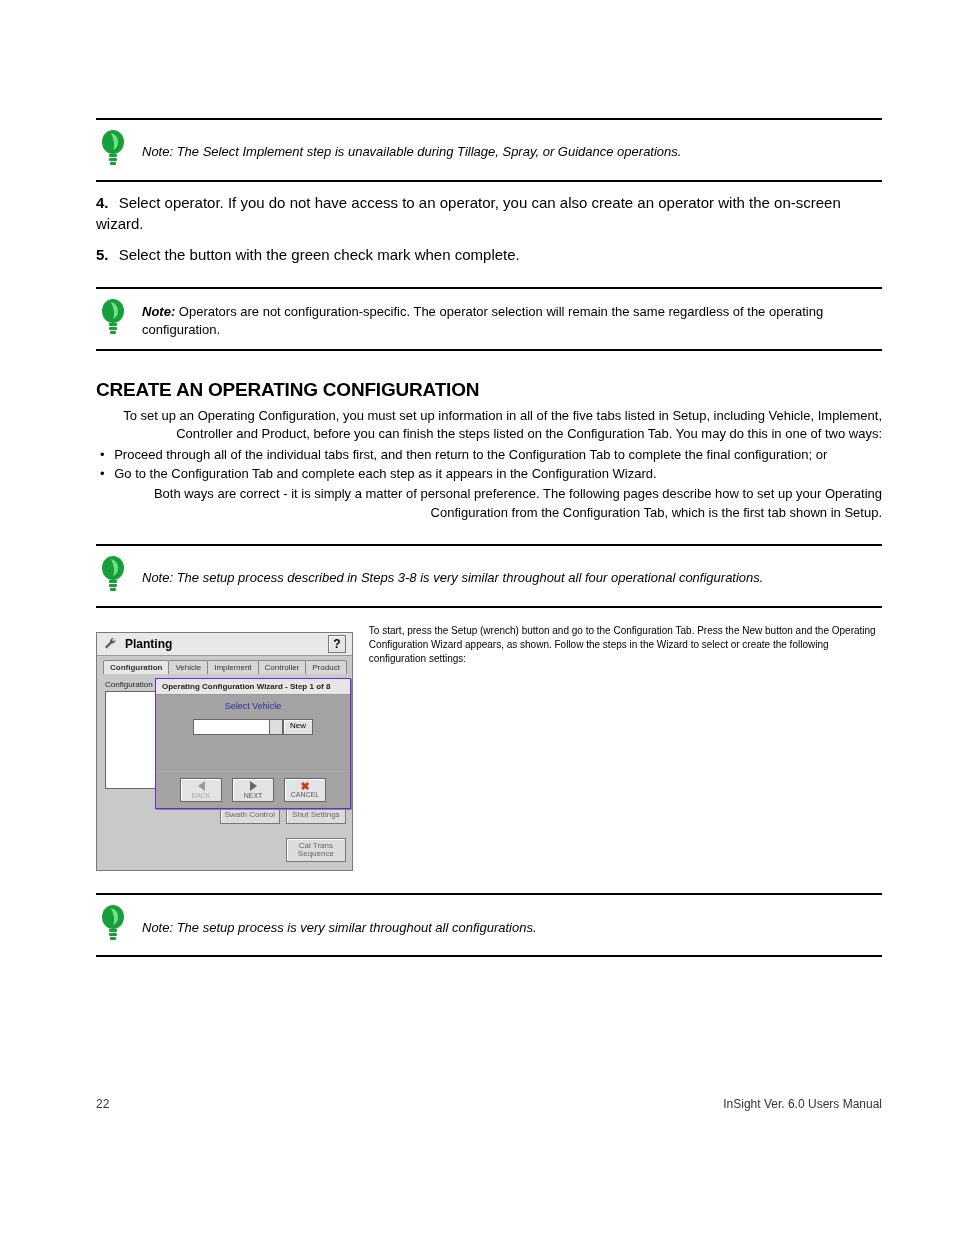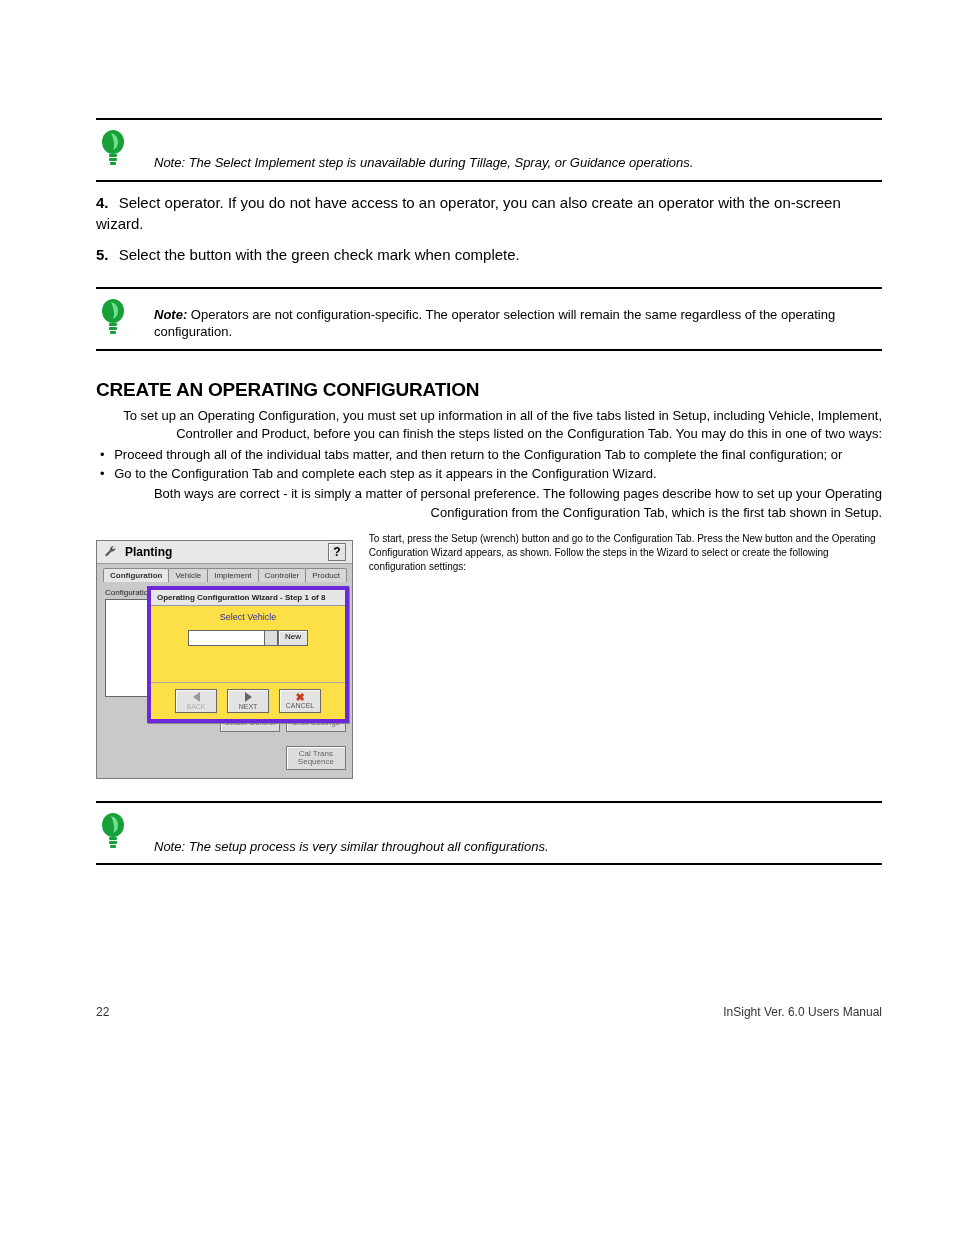--- a/index.html
+++ b/index.html
@@ -18,22 +18,22 @@
     position: relative;
   }
 
   
   .tip-box {
     border-top: 2px solid #000;
     border-bottom: 2px solid #000;
     margin: 22px 0 10px 0;
     padding: 8px 0;
     display: flex;
-    align-items: flex-end;
-    column-gap: 24px;
+    align-items: center;
+    column-gap: 12px;
   }
   .bulb {
     flex: 0 0 34px;
   }
   .tip-text {
     flex: 1 1 auto;
     font-size: 13px;
     line-height: 1.35;
     padding-top: 4px;
   }
@@ -118,24 +118,24 @@
     background: #fff; border: 1px solid #666;
     margin-top: 2px;
   }
   .right-col { position: absolute; right: 8px; top: 6px; font-size: 8px; color: #444; }
   .right-col .sel {
     width: 36px; height: 12px; background: #fff; border: 1px solid #666; margin-top: 4px;
   }
 
   .wizard {
     position: absolute;
-    left: 50px; top: 4px;
+    left: 58px; top: 4px;
     width: 194px;
-    border: 4px solid #6d28d9;
-    background: #fde047;
+    border: 1px solid #6d28d9;
+    background: #a3a3a3;
     box-shadow: 1px 1px 0 #888;
   }
   .wizard-head {
     font-size: 8px; font-weight: bold;
     padding: 3px 6px;
     border-bottom: 1px solid #999;
     background: #e7e6e6;
     color: #222;
   }
   .wizard-sub {
@@ -267,29 +267,41 @@
       <span class="italic bold">Note:</span>
       <span> Operators are not configuration-specific. The operator selection will remain the same regardless of the operating configuration.</span>
     </div>
   </div>
 
   <h2 class="heading">CREATE AN OPERATING CONFIGURATION</h2>
   <div class="subtext">To set up an Operating Configuration, you must set up information in all of the five tabs listed in Setup, including Vehicle, Implement, Controller and Product, before you can finish the steps listed on the Configuration Tab. You may do this in one of two ways:</div>
 
   <div class="blank-step">
     <span class="bullet">•</span>
-    <span>Proceed through all of the individual tabs matter, and then return to the Configuration Tab to complete the final configuration; or</span>
+    <span>Proceed through all of the individual tabs first, and then return to the Configuration Tab to complete the final configuration; or</span>
   </div>
   <div class="blank-step">
     <span class="bullet">•</span>
     <span>Go to the Configuration Tab and complete each step as it appears in the Configuration Wizard.</span>
   </div>
 
   <div class="subtext">Both ways are correct - it is simply a matter of personal preference. The following pages describe how to set up your Operating Configuration from the Configuration Tab, which is the first tab shown in Setup.</div>
 
+  <div class="tip-box">
+    <span class="bulb">
+      <svg width="34" height="40" viewBox="0 0 34 40">
+        <ellipse cx="17" cy="14" rx="11" ry="12" fill="#17a03a"></ellipse>
+        <path d="M15 5 Q22 7 22 14 Q22 20 17 22 Q20 16 15 5 Z" fill="#6fe08a"></path>
+        <rect x="13" y="26" width="8" height="3" rx="1" fill="#17a03a"></rect>
+        <rect x="13" y="30" width="8" height="3" rx="1" fill="#17a03a"></rect>
+        <rect x="14" y="34" width="6" height="3" rx="1" fill="#17a03a"></rect>
+      </svg>
+    </span>
+    <div class="tip-text italic">Note: The setup process described in Steps 3-8 is very similar throughout all four operational configurations.</div>
+  </div>
 
   <div class="lower-para-wrap">
 
     <div class="screenshot">
 
       <div class="shot-title">
         <span class="t-icon">
           <svg width="16" height="16" viewBox="0 0 16 16">
             <path d="M11 2 a4 4 0 0 0-4 4 l-5 5 1.5 1.5 5-5 a4 4 0 0 0 4-4 l-2 2-1.5-1.5 z" fill="#555"></path>
           </svg>

